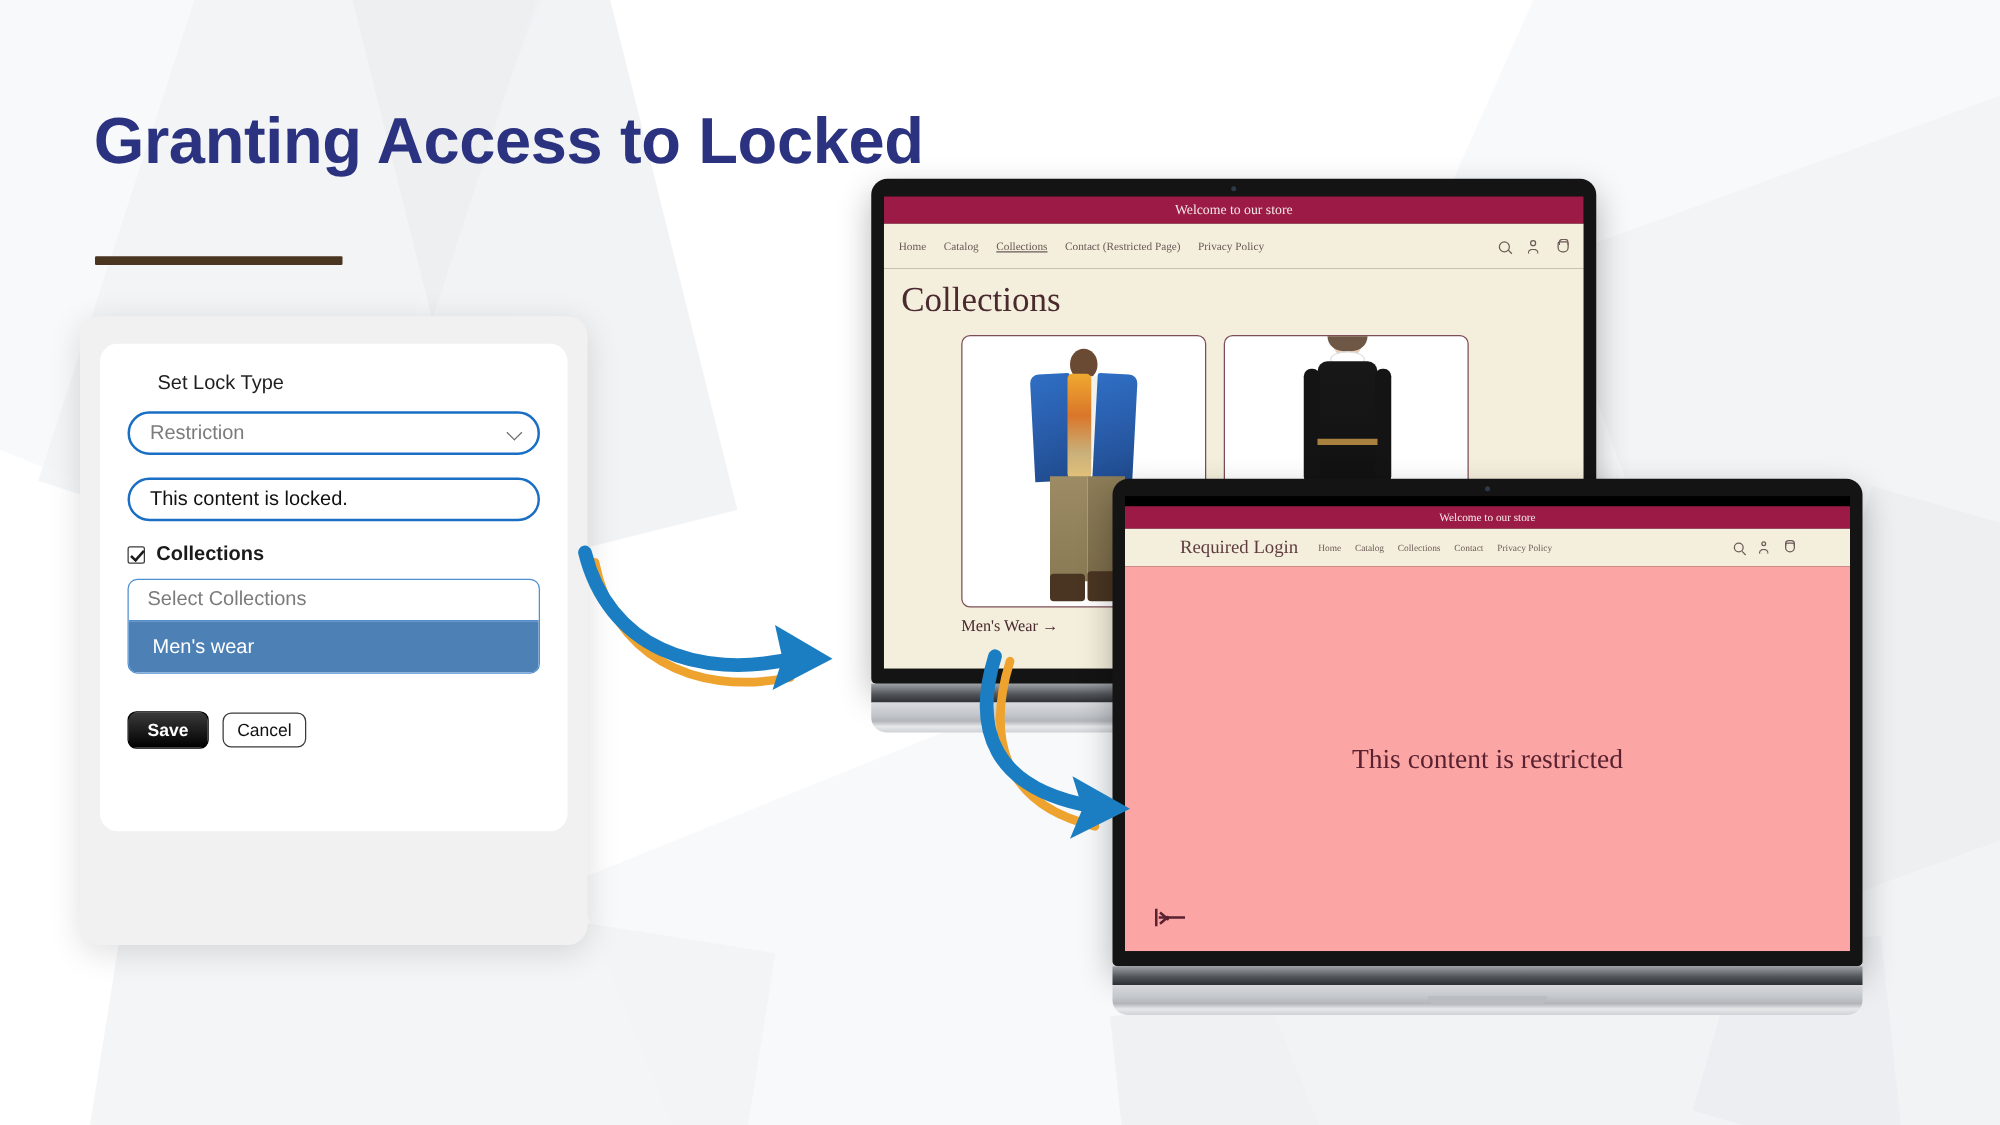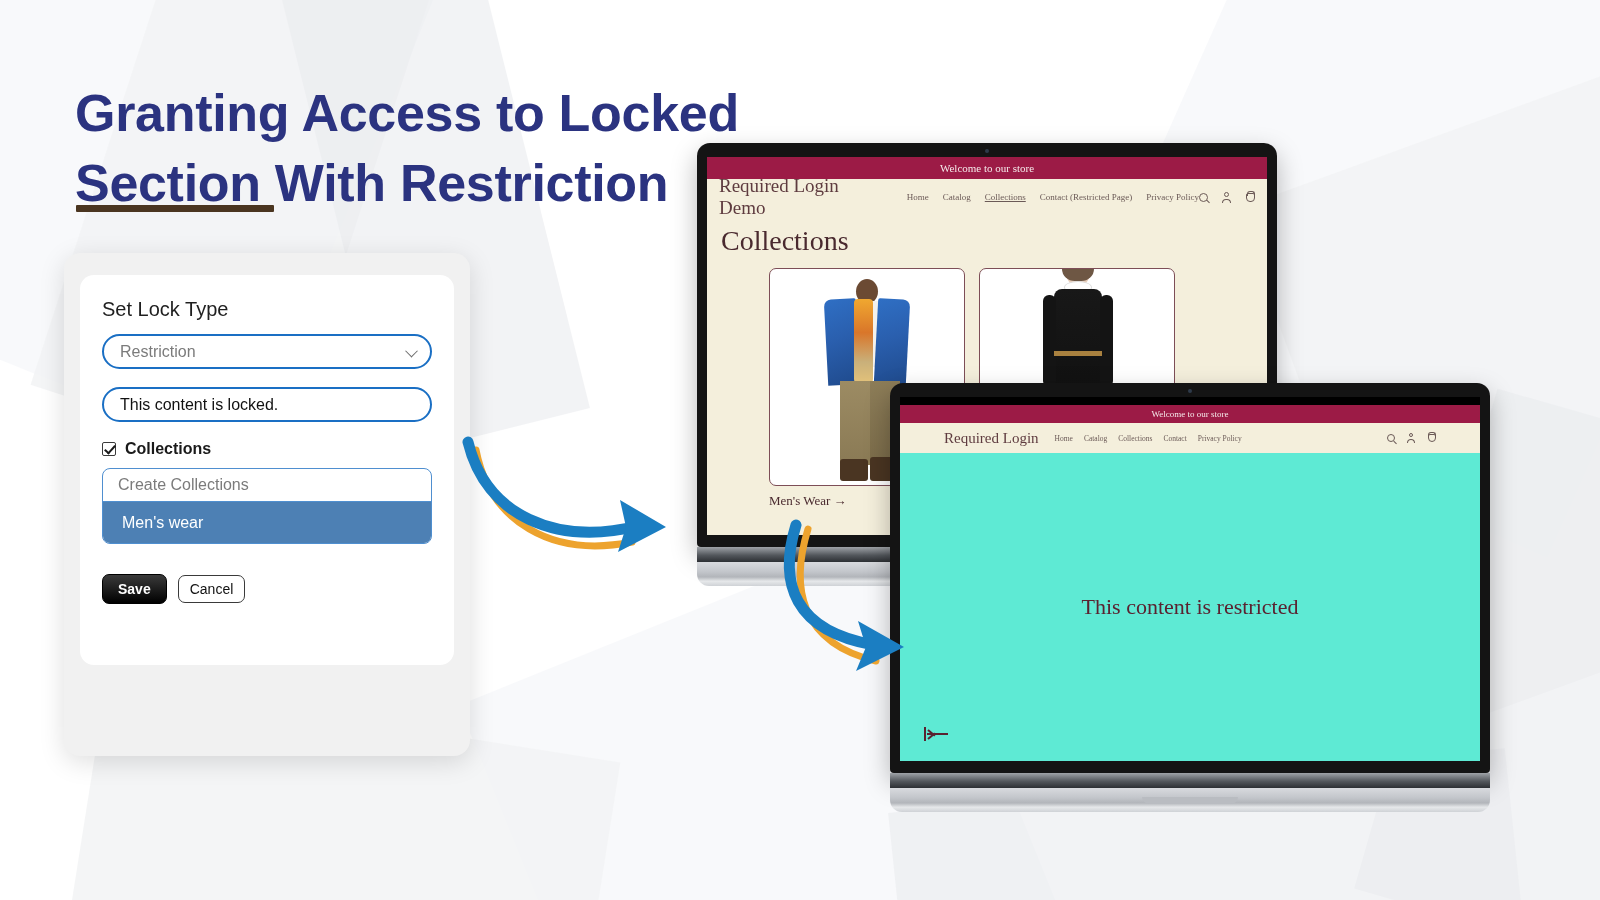--- a/index.html
+++ b/index.html
@@ -48,21 +48,21 @@
   }
   .card-head-title {
     font-size: 26px; font-weight: 800; color: #186075; letter-spacing: -0.2px;
   }
   .card-body { padding: 22px 16px 16px 16px; }
   .inner-card {
     background: #ffffff; border-radius: 14px; padding: 23px 22px 26px 22px;
     min-height: 390px;
   }
   .field-label {
-    font-size: 20px; color: #1f1f1f; margin-bottom: 13px;
+    font-size: 16px; color: #1f1f1f; margin-bottom: 13px; margin-left: 24px;
   }
   .pill {
     position: relative;
     height: 35px; border: 2px solid #1a6fc4; border-radius: 19px;
     display: flex; align-items: center; padding: 0 16px;
     background: #fff; font-size: 16px; margin-bottom: 18px;
   }
   .pill.placeholder { color: #7b7b7b; }
   .pill .chev {
     position: absolute; right: 14px; top: 50%; transform: translateY(-60%) rotate(45deg);
@@ -193,21 +193,21 @@
   .m-leg2 { position:absolute; background: linear-gradient(180deg,#8d7d58,#7b6c4a); }
   .m-boot { position:absolute; background:#4a3522; border-radius:3px; }
   .w-head { position:absolute; background:#e8cfbc; border-radius:50%; }
   .w-hair { position:absolute; background:#6e5744; border-radius:50% 50% 40% 40%; }
   .w-collar { position:absolute; background:#fff; border-radius:50%; border:1px solid #ddd; }
   .w-dress { position:absolute; background: linear-gradient(180deg,#181818,#101010); }
   .w-belt { position:absolute; background:#a9813f; }
   .w-arm { position:absolute; background:#141414; }
 
   
-  .restricted { background: #5eead4; position: relative; }
+  .restricted { background: #fca5a5; position: relative; }
   .restricted-msg {
     position: absolute; left: 0; right: 0; top: 50%; transform: translateY(-50%);
     text-align: center; font-family: "Liberation Serif", serif; color: #5a2230;
   }
   .back-ico { position: absolute; }
   .back-ico .bar { position: absolute; left: 0; top: 0; width: 2px; height: 14px; background: #5a2230; }
   .back-ico .shaft { position: absolute; left: 3px; top: 6px; width: 21px; height: 2px; background: #5a2230; }
   .back-ico .head1 { position: absolute; left: 4px; top: 2px; width: 9px; height: 2px; background: #5a2230; transform: rotate(40deg); transform-origin: left center; }
   .back-ico .head2 { position: absolute; left: 4px; top: 11px; width: 9px; height: 2px; background: #5a2230; transform: rotate(-40deg); transform-origin: left center; }
 
@@ -226,21 +226,20 @@
     <div class="poly c" style="left:1180px; top:-160px; width:520px; height:640px; transform: rotate(24deg);"></div>
     <div class="poly" style="left:1320px; top:120px; width:420px; height:560px; transform: rotate(-20deg);"></div>
     <div class="poly d" style="left:1420px; top:420px; width:300px; height:520px; transform: rotate(16deg);"></div>
     <div class="poly c" style="left:520px; top:600px; width:480px; height:420px; transform: rotate(-22deg);"></div>
     <div class="poly" style="left:80px; top:720px; width:520px; height:300px; transform: rotate(9deg);"></div>
     <div class="poly d" style="left:900px; top:780px; width:620px; height:260px; transform: rotate(-6deg);"></div>
   </div>
 
   <div class="headline">
     <span>Granting Access to Locked</span>
-    <span class="l2">Section With Restriction</span>
   </div>
   <div class="rule"></div>
 
   <div class="card">
     <div class="card-body">
       <div class="inner-card">
 
         <div class="field-label">Set Lock Type</div>
 
         <div class="pill placeholder">
@@ -251,21 +250,21 @@
         <div class="pill value">
           <span>This content is locked.</span>
         </div>
 
         <div class="check-row">
           <span class="chk"></span>
           <span class="check-label">Collections</span>
         </div>
 
         <div class="select-box">
-          <div class="select-input">Create Collections</div>
+          <div class="select-input">Select Collections</div>
           <div class="opt sel">
             <span>Men's wear</span>
           </div>
         </div>
 
         <div class="btn-row">
           <button class="btn-save">Save</button>
           <button class="btn-cancel">Cancel</button>
         </div>
 
@@ -274,21 +273,20 @@
   </div>
 
   <div class="laptop" style="left:697px; top:143px; width:580px;">
     <div class="lid">
       <span class="cam"></span>
       <div class="screen" style="height:378px;">
 
         <div class="announce" style="height:22px; line-height:22px; font-size:11px;">Welcome to our store</div>
 
         <div class="nav" style="height:36px; padding:0 12px;">
-          <div class="brand" style="font-size:19px; margin-right:18px;">Required Login Demo</div>
           <div class="nav-links" style="gap:14px; font-size:9px;">
             <span>Home</span>
             <span>Catalog</span>
             <span class="active">Collections</span>
             <span>Contact (Restricted Page)</span>
             <span>Privacy Policy</span>
           </div>
           <div class="nav-icons" style="gap:14px;">
             <span class="ico ico-search" style="width:9px;height:9px;"></span>
             <span class="ico" style="width:10px;height:11px;">

